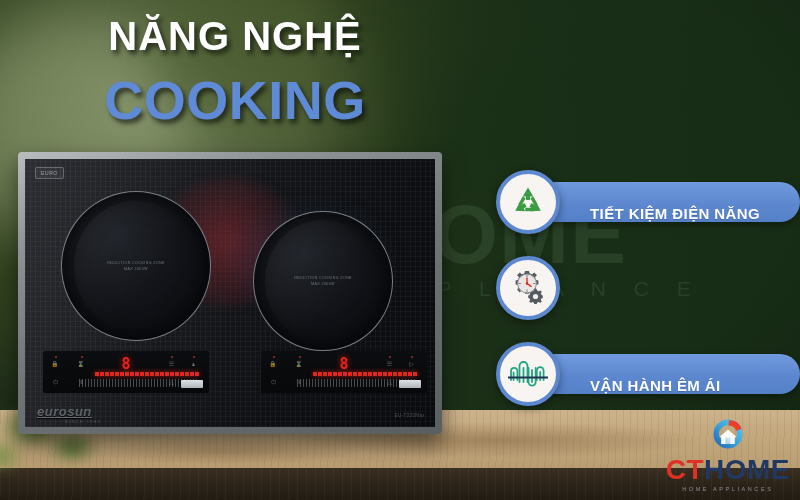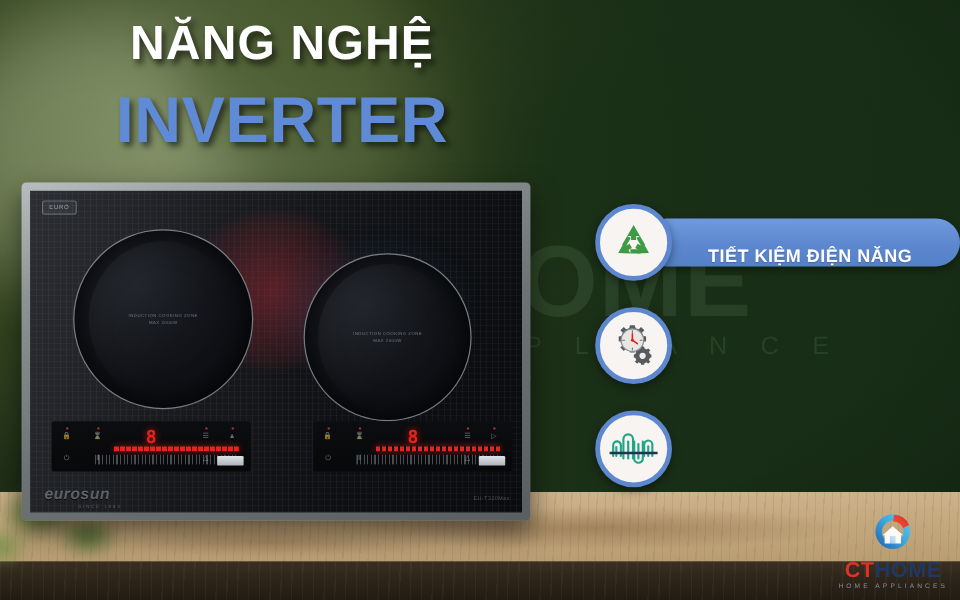--- a/index.html
+++ b/index.html
@@ -185,20 +185,21 @@
     color: rgba(200,208,216,0.72);
     background: rgba(255,255,255,0.05);
   }
 
   .brand-mark {
     position: absolute; left: 12px; bottom: 8px;
     font-size: 13px; font-weight: 700; font-style: italic;
     letter-spacing: .5px;
     color: rgba(176,184,192,0.5);
     text-shadow: 0 1px 0 rgba(0,0,0,.8);
+    text-decoration: underline;
   }
   .brand-sub {
     position: absolute; left: 40px; bottom: 3px;
     font-size: 4px; letter-spacing: 1.4px;
     color: rgba(160,168,176,0.4);
   }
   .model-mark {
     position: absolute; right: 10px; bottom: 9px;
     font-size: 4.5px; letter-spacing: .4px;
     color: rgba(150,158,166,0.46);
@@ -280,21 +281,21 @@
     z-index: 2;
   }
   .f-circle svg { display: block; }
 
   
   .logo {
     position: absolute; right: 10px; bottom: 8px;
     display: flex; flex-direction: column; align-items: center;
   }
   .logo-emblem { margin-bottom: 1px; }
-  .logo-word { font-size: 18px; font-weight: 700; letter-spacing: .5px; line-height: 1; }
+  .logo-word { font-size: 28px; font-weight: 700; letter-spacing: .5px; line-height: 1; }
   .logo-word .ct { color: #e03127; }
   .logo-word .home { color: #1f3864; }
   .logo-tag {
     margin-top: 2px;
     font-size: 5.5px; letter-spacing: 2.6px;
     color: #8a8f96;
   }
 </style>
 </head>
 <body>
@@ -308,21 +309,21 @@
   <div class="bg-dark-right"></div>
   <div class="bg-vignette"></div>
 
   <div class="watermark">
     <div class="wm-main"><span class="wm-ct">CT</span><span>HOME</span></div>
     <div class="wm-sub">H O M E   A P P L I A N C E S</div>
   </div>
 
   <div class="headline">
     <div class="line1">NĂNG NGHỆ</div>
-    <div class="line2">INVERTER</div>
+    <div class="line2">COOKING</div>
   </div>
 
   <div class="counter">
     <div class="counter-top">
       <div class="counter-grain"></div>
     </div>
     <div class="counter-edge"></div>
   </div>
   <div class="foliage"></div>
 
@@ -464,20 +465,23 @@
             <line x1="25.5" y1="15.5" x2="27.1" y2="15.5"></line>
           </g>
           <line x1="19" y1="15.5" x2="19" y2="10.2" stroke="#e0241b" stroke-width="1.3" stroke-linecap="round"></line>
           <line x1="19" y1="15.5" x2="23.1" y2="18.4" stroke="#e0241b" stroke-width="1.3" stroke-linecap="round"></line>
           <circle cx="19" cy="15.5" r="1.2" fill="#e0241b"></circle>
         </svg>
       </div>
     </div>
 
     <div class="feature">
+      <div class="f-pill">
+        <span>VẬN HÀNH ÊM ÁI</span>
+      </div>
       <div class="f-circle">
         <svg width="44" height="36" viewBox="0 0 44 36">
           <g fill="none" stroke="#23a585" stroke-width="1.8" stroke-linecap="round">
             <path d="M5 24 V15 a3.2 3.2 0 0 1 6.4 0 V24"></path>
             <path d="M7.6 24 V16.5"></path>
             <path d="M13.5 26 V10 a4 4 0 0 1 8 0 V26"></path>
             <path d="M17.5 26 V12"></path>
             <path d="M22.5 12 V26 a3.6 3.6 0 0 0 7.2 0 V12"></path>
             <path d="M26 14 V26"></path>
             <path d="M30.8 24 V14.5 a3.4 3.4 0 0 1 6.8 0 V24"></path>

